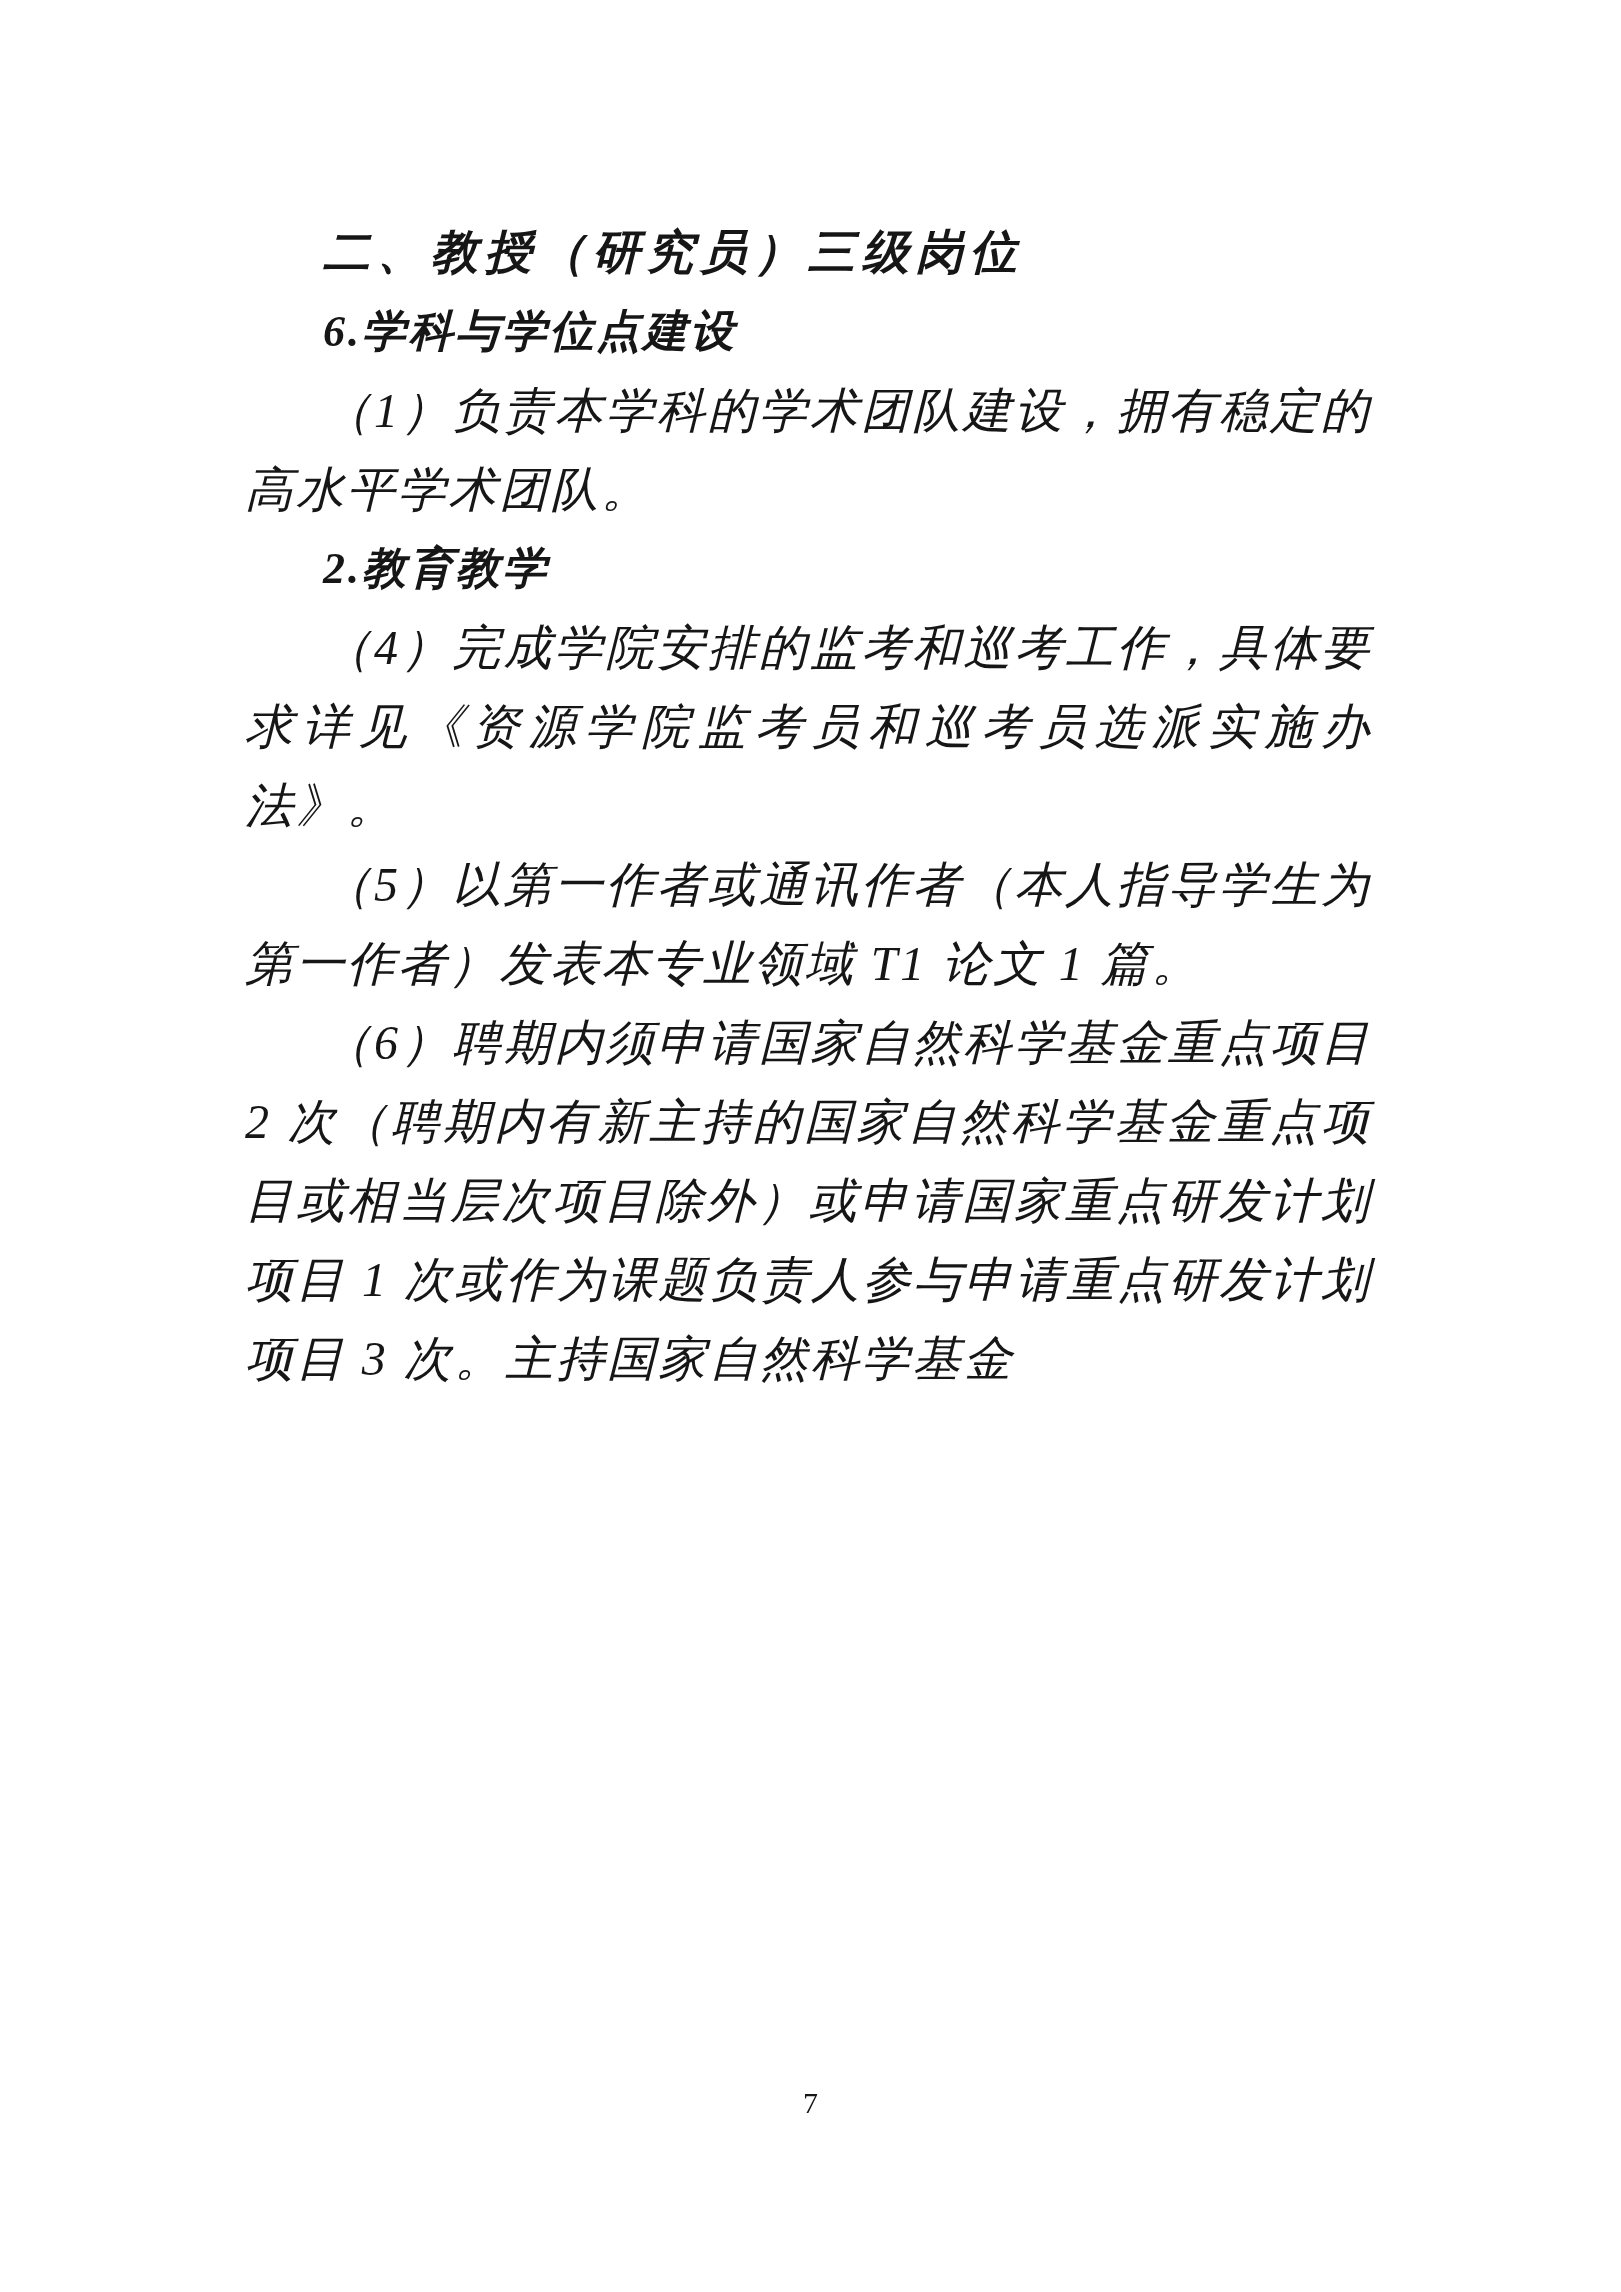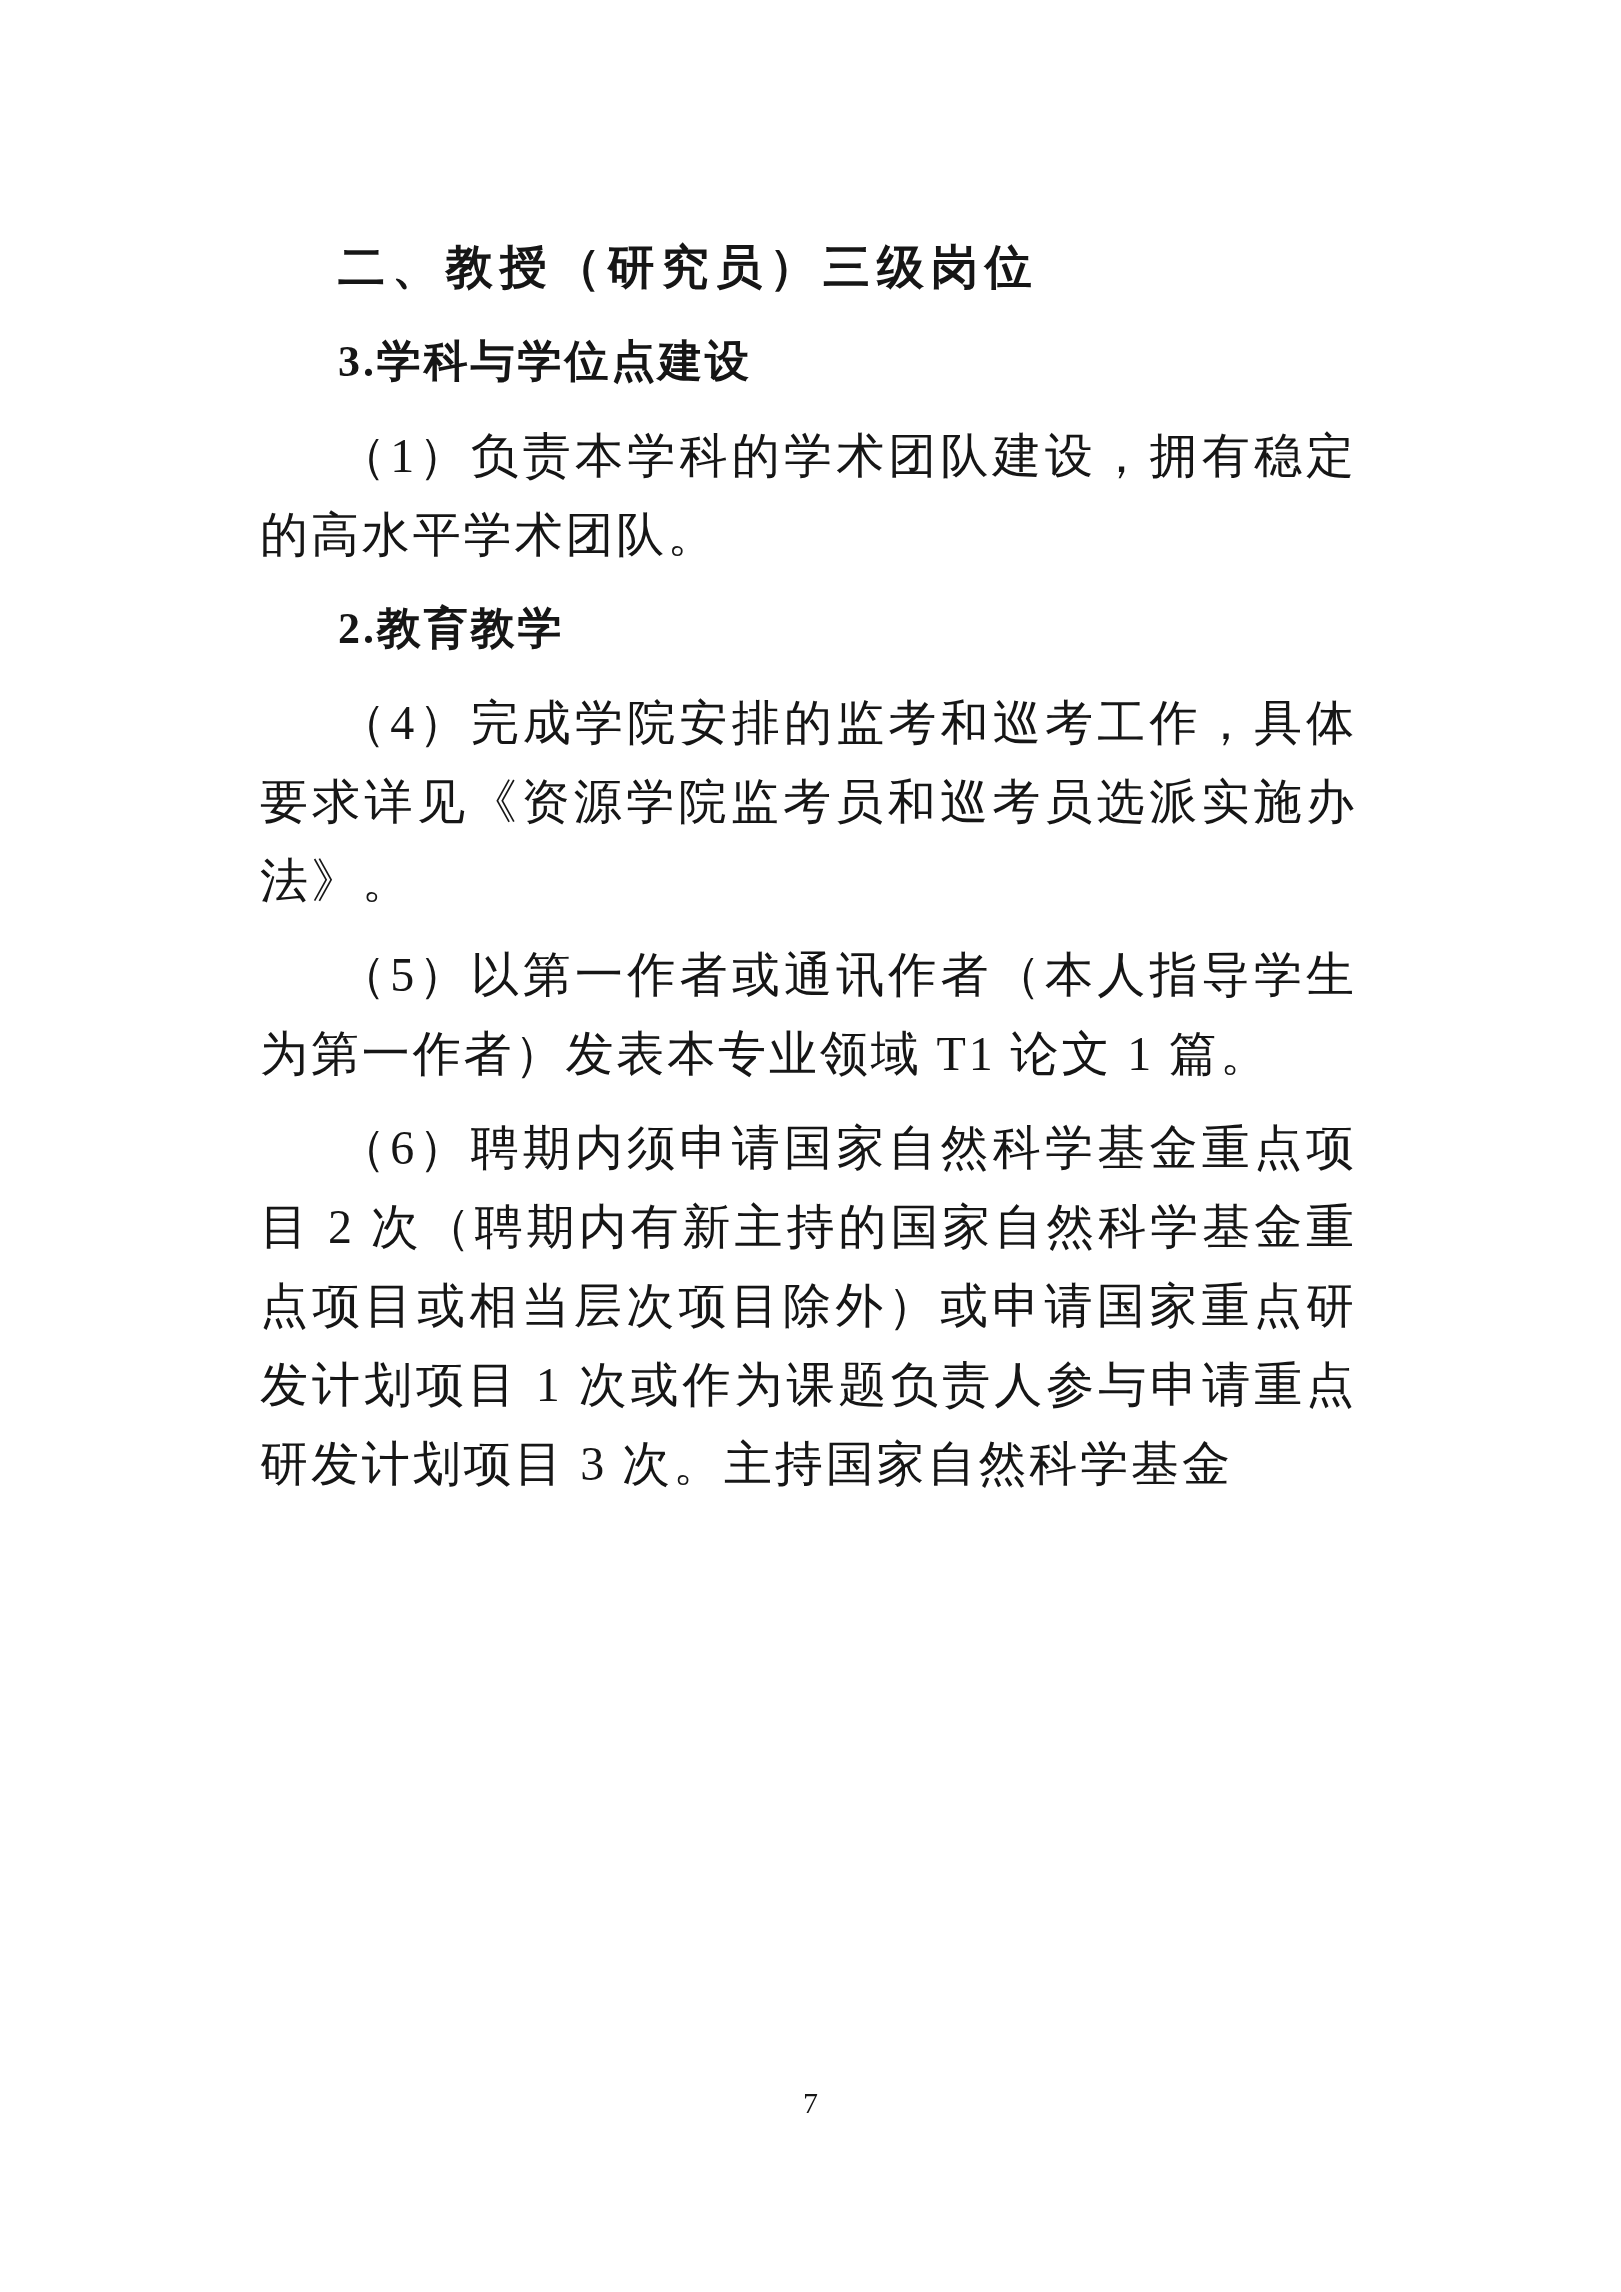--- a/index.html
+++ b/index.html
@@ -19,28 +19,29 @@
     height: 2293px;
     background: #ffffff;
   }
   .content {
     position: absolute;
     left: 245px;
     top: 213px;
     width: 1127px;
   }
   .blk {
-    margin: 15px;
+    margin: 0;
     padding: 0;
     line-height: 79px;
     text-align: justify;
     text-justify: inter-character;
     letter-spacing: 2.9px;
     text-indent: 78px;
     word-break: break-all;
+    font-style: italic;
   }
   .body-text {
     font-size: 48px;
     font-weight: 400;
   }
   .h1 {
     font-size: 47px;
     font-weight: 700;
     letter-spacing: 6.9px;
   }
@@ -64,21 +65,21 @@
     letter-spacing: 0;
     color: #161616;
   }
 </style>
 </head>
 <body>
 
 <div class="page">
   <div class="content">
     <p class="blk h1">二、教授（研究员）三级岗位</p>
-    <p class="blk h3">3.学科与学位点建设</p>
+    <p class="blk h3">6.学科与学位点建设</p>
     <p class="blk body-text">（1）负责本学科的学术团队建设，拥有稳定的高水平学术团队。</p>
     <p class="blk h3">2.教育教学</p>
     <p class="blk body-text">（4）完成学院安排的监考和巡考工作，具体要求详见《资源学院监考员和巡考员选派实施办法》。</p>
     <p class="blk body-text">（5）以第一作者或通讯作者（本人指导学生为第一作者）发表本专业领域 T1 论文 1 篇。</p>
     <p class="blk body-text">（6）聘期内须申请国家自然科学基金重点项目 2 次（聘期内有新主持的国家自然科学基金重点项目或相当层次项目除外）或申请国家重点研发计划项目 1 次或作为课题负责人参与申请重点研发计划项目 3 次。主持国家自然科学基金</p>
   </div>
   <div class="footer">7</div>
 </div>
 
 

